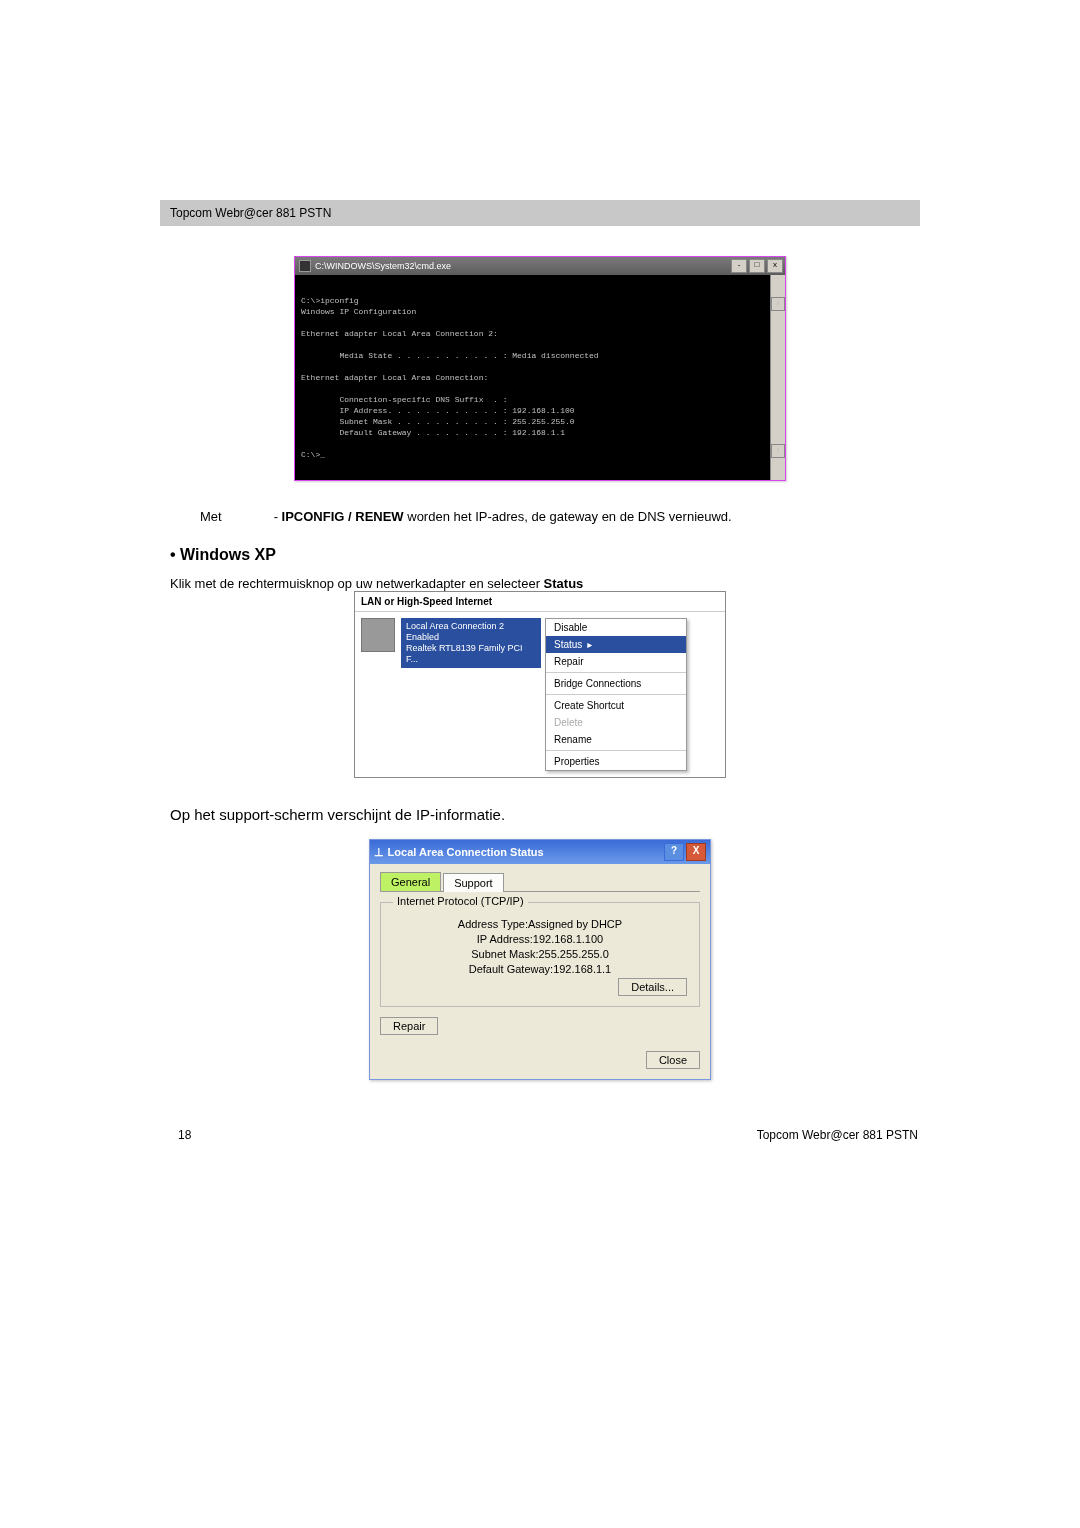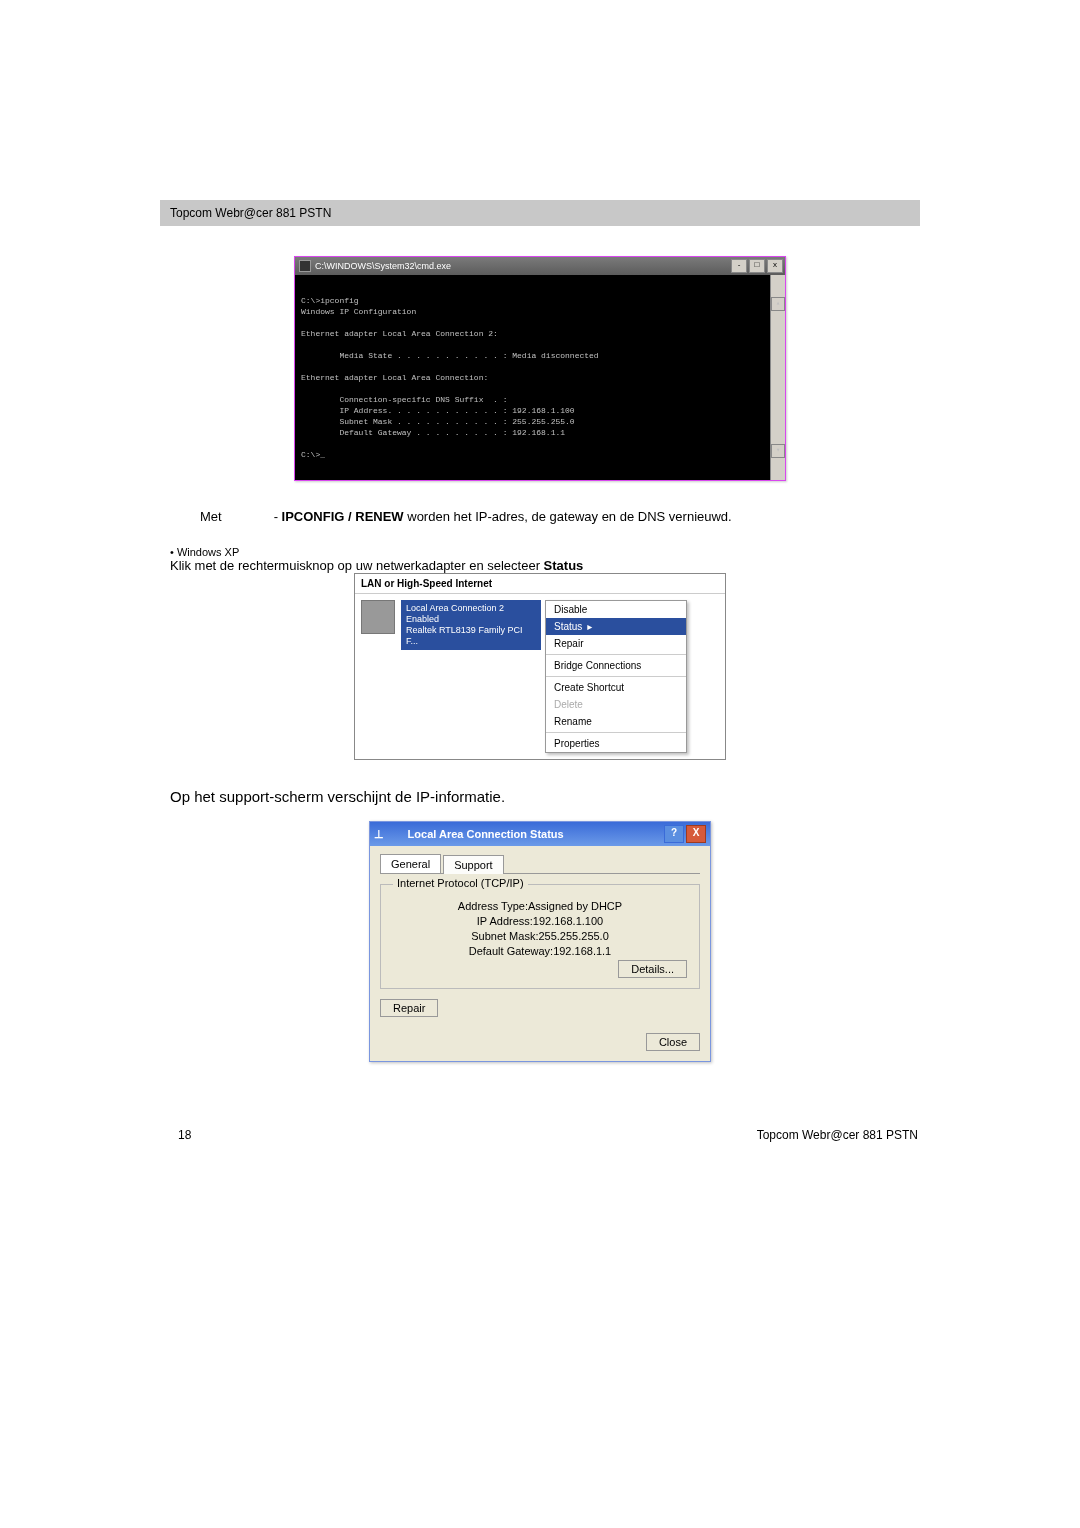--- a/index.html
+++ b/index.html
@@ -83,22 +83,22 @@
     border:1px solid #888;
     font-size:7px; text-align:center; line-height:10px;
   }
   .text-line1 {
     font-size:13px;
     margin: 8px 0 22px 30px;
   }
   .text-line1 .met { display:inline-block; width:70px; }
   .text-line1 .bold { font-weight:bold; }
   .section-head {
-    font-size:11px; font-weight:normal;
-    margin-bottom:0;
+    font-size:16px; font-weight:bold;
+    margin-bottom:12px;
   }
   .text-line2 {
     font-size:13px;
   }
   .text-line2 .bold { font-weight:bold; }
 
   
   .ctx-wrap {
     width:370px;
     margin:0 auto 28px auto;
@@ -170,21 +170,21 @@
   }
   .dlg-titlebar {
     display:flex;
     align-items:center;
     background:linear-gradient(#3a6bd8,#6b9ae8);
     color:#fff;
     font-weight:bold;
     font-size:11px;
     padding:3px 4px;
   }
-  .dlg-titlebar .tt { flex:1; padding-left:4px;margin-left:20px; }
+  .dlg-titlebar .tt { flex:1; padding-left:4px; }
   .dlg-btn {
     width:18px; height:16px;
     background:#d65a3a;
     border:1px solid #9e3a20;
     color:#fff;
     font-size:10px;
     text-align:center;
     line-height:14px;
     margin-left:2px;
   }
@@ -197,21 +197,21 @@
   }
   .tabs {
     display:flex;
     border-bottom:1px solid #999;
     margin-bottom:10px;
   }
   .tab {
     padding:3px 10px;
     border:1px solid #999;
     border-bottom:none;
-    background:#ffffff;
+    background:#bef264;
     margin-right:2px;
     font-size:11px;
   }
   .tab.active {
     background:#fcfcfa;
     position:relative;
     top:1px;
   }
   .group {
     border:1px solid #bbb;

